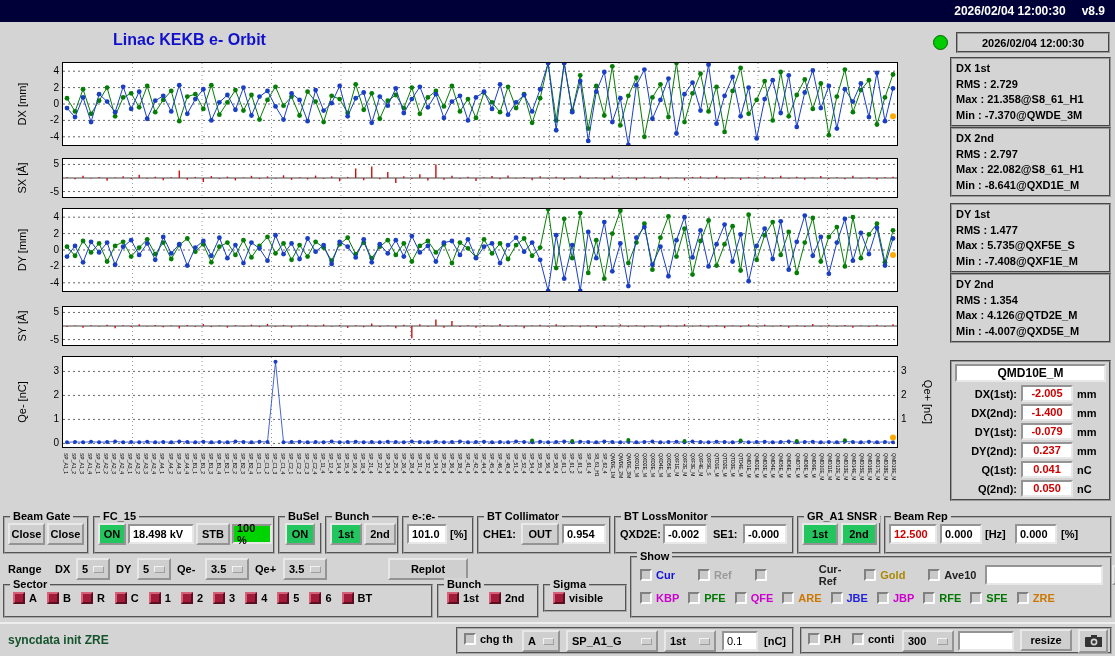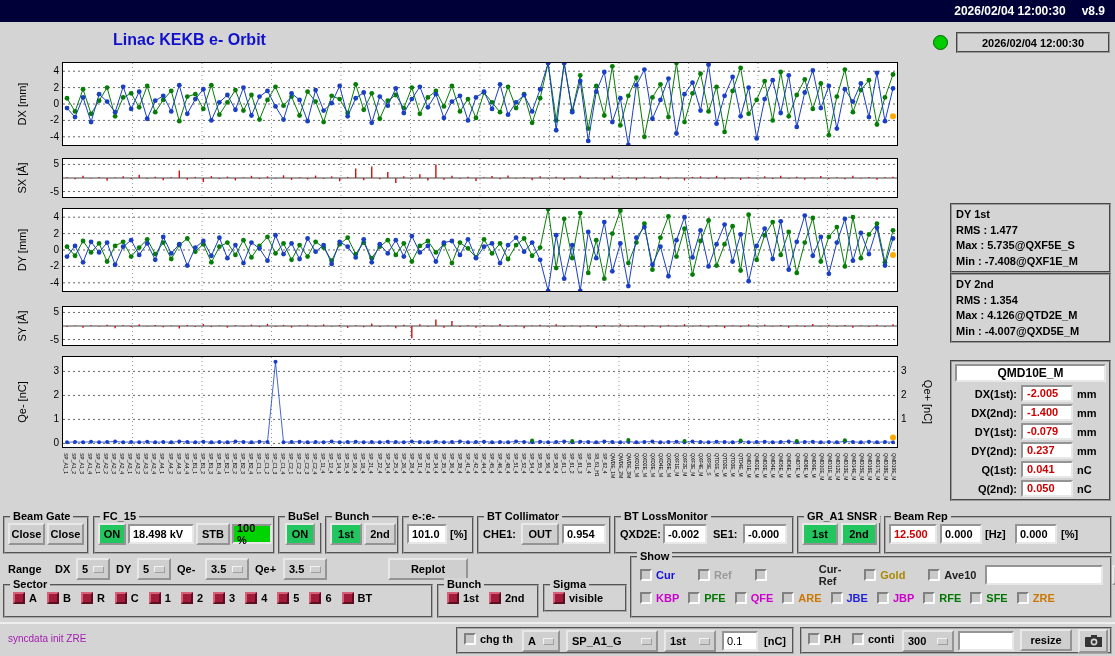--- a/index.html
+++ b/index.html
@@ -20,21 +20,21 @@
 
   .statbox { position:absolute; left:950px; width:161px; border:2px groove #9a9a9a; padding:2px 4px;
              font-size:11px; font-weight:bold; }
   .statbox div { line-height:15.5px; white-space:nowrap; }
 
   .monbox { position:absolute; left:950px; top:360px; width:161px; height:141px; border:2px groove #9a9a9a; padding:2px 3px; }
   .monhead { border:2px inset #e8e8e8; background:#fff; text-align:center; font-weight:bold; font-size:12px; height:18px; line-height:15px; margin-bottom:2px; }
   .monrow { display:grid; grid-template-columns:58px 52px 24px; gap:4px; align-items:center; height:19px; padding-left:4px; }
   .ml { text-align:right; font-size:11px; font-weight:bold; }
   .mv { border:2px inset #e8e8e8; background:#fff; color:#cc0000; font-size:11px; font-weight:bold;
-        text-align:left; height:17px; line-height:13px; padding:0 4px; }
+        text-align:center; height:17px; line-height:13px; padding:0 4px; }
   .mu { font-size:11px; font-weight:bold; }
 
   .plotwrap { position:absolute; background:#fff; border:1px solid #000; overflow:visible; }
   .plotwrap svg { display:block; }
   .ytick { position:absolute; font-size:10px; color:#000; line-height:12px; }
   .axlab { position:absolute; display:flex; align-items:center; justify-content:center; }
   .axlab span { transform:rotate(-90deg); white-space:nowrap; font-size:11px; color:#000; }
   .axlab.right span { transform:rotate(90deg); }
 
   .xlabels { position:absolute; left:62px; top:452px; width:836px; height:58px; overflow:hidden; }
@@ -57,36 +57,48 @@
   .lbl { display:flex; align-items:center; font-size:11px; font-weight:bold; height:22px; }
   .inp { border:2px inset #e8e8e8; background:#fff; font-size:11px; font-family:"Liberation Sans",sans-serif; height:20px; padding:0 3px; }
 
   .cb { display:inline-block; width:12px; height:12px; background:#c9c9c9; border:2px solid; border-color:#808080 #fbfbfb #fbfbfb #808080; flex:none; }
   .cb.red { background:#a21c3a; border-color:#d4607a #5a0f20 #5a0f20 #d4607a; }
   .cbitem { display:flex; align-items:center; gap:4px; font-size:11px; font-weight:bold; cursor:pointer; }
   .hflex { display:flex; align-items:center; }
 
   .statusbar { position:absolute; left:0; top:622px; width:1115px; height:34px; background:#d4d4d4; border-top:2px outset #eee; }
   .sframe { position:absolute; top:3px; height:27px; border:2px groove #a8a8a8; }
-  .msg { position:absolute; left:8px; top:9px; font-size:10px; font-weight:normal; color:#a21caf; }
+  .msg { position:absolute; left:8px; top:9px; font-size:12px; font-weight:bold; color:#14532d; }
 </style>
 </head>
 <body>
 
 <div class="screen">
 
   <div class="topbar">
     <span>2026/02/04 12:00:30</span>
     <span>v8.9</span>
   </div>
 
   <div class="page-title">Linac KEKB e- Orbit</div>
   <div class="led"></div>
   <div class="tsbox">2026/02/04 12:00:30</div>
 
+  <div class="statbox" style="top:57px">
+    <div>DX 1st</div>
+    <div>RMS : 2.729</div>
+    <div>Max : 21.358@S8_61_H1</div>
+    <div>Min : -7.370@QWDE_3M</div>
+  </div>
+  <div class="statbox" style="top:127px">
+    <div>DX 2nd</div>
+    <div>RMS : 2.797</div>
+    <div>Max : 22.082@S8_61_H1</div>
+    <div>Min : -8.641@QXD1E_M</div>
+  </div>
   <div class="statbox" style="top:203px">
     <div>DY 1st</div>
     <div>RMS : 1.477</div>
     <div>Max : 5.735@QXF5E_S</div>
     <div>Min : -7.408@QXF1E_M</div>
   </div>
   <div class="statbox" style="top:273px">
     <div>DY 2nd</div>
     <div>RMS : 1.354</div>
     <div>Max : 4.126@QTD2E_M</div>

